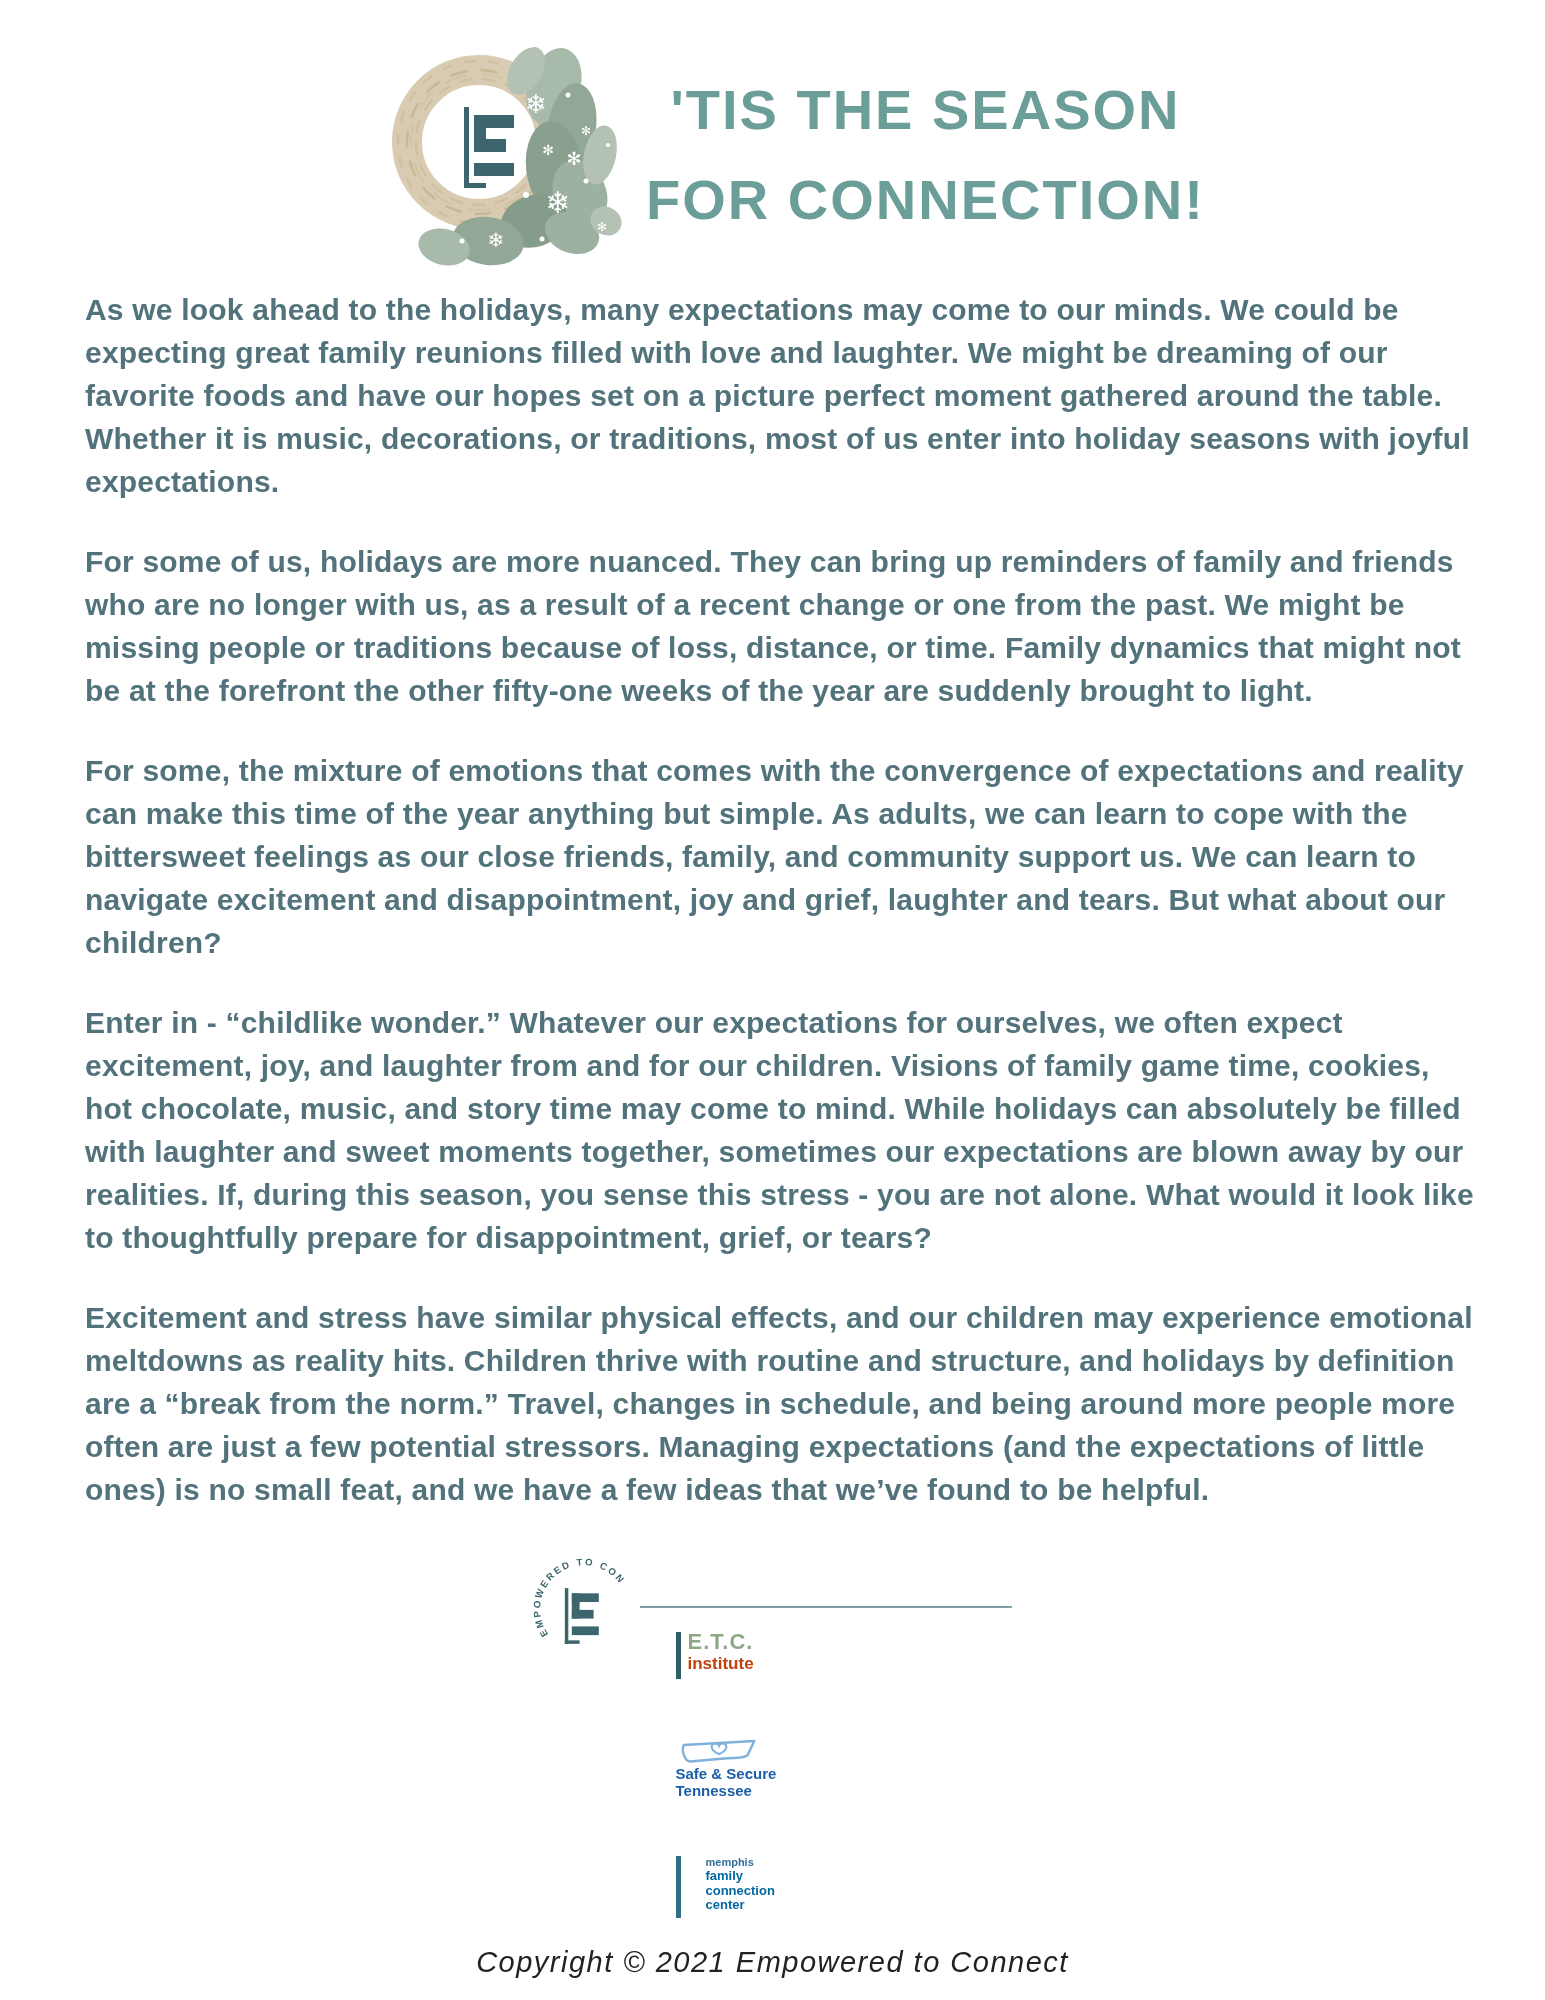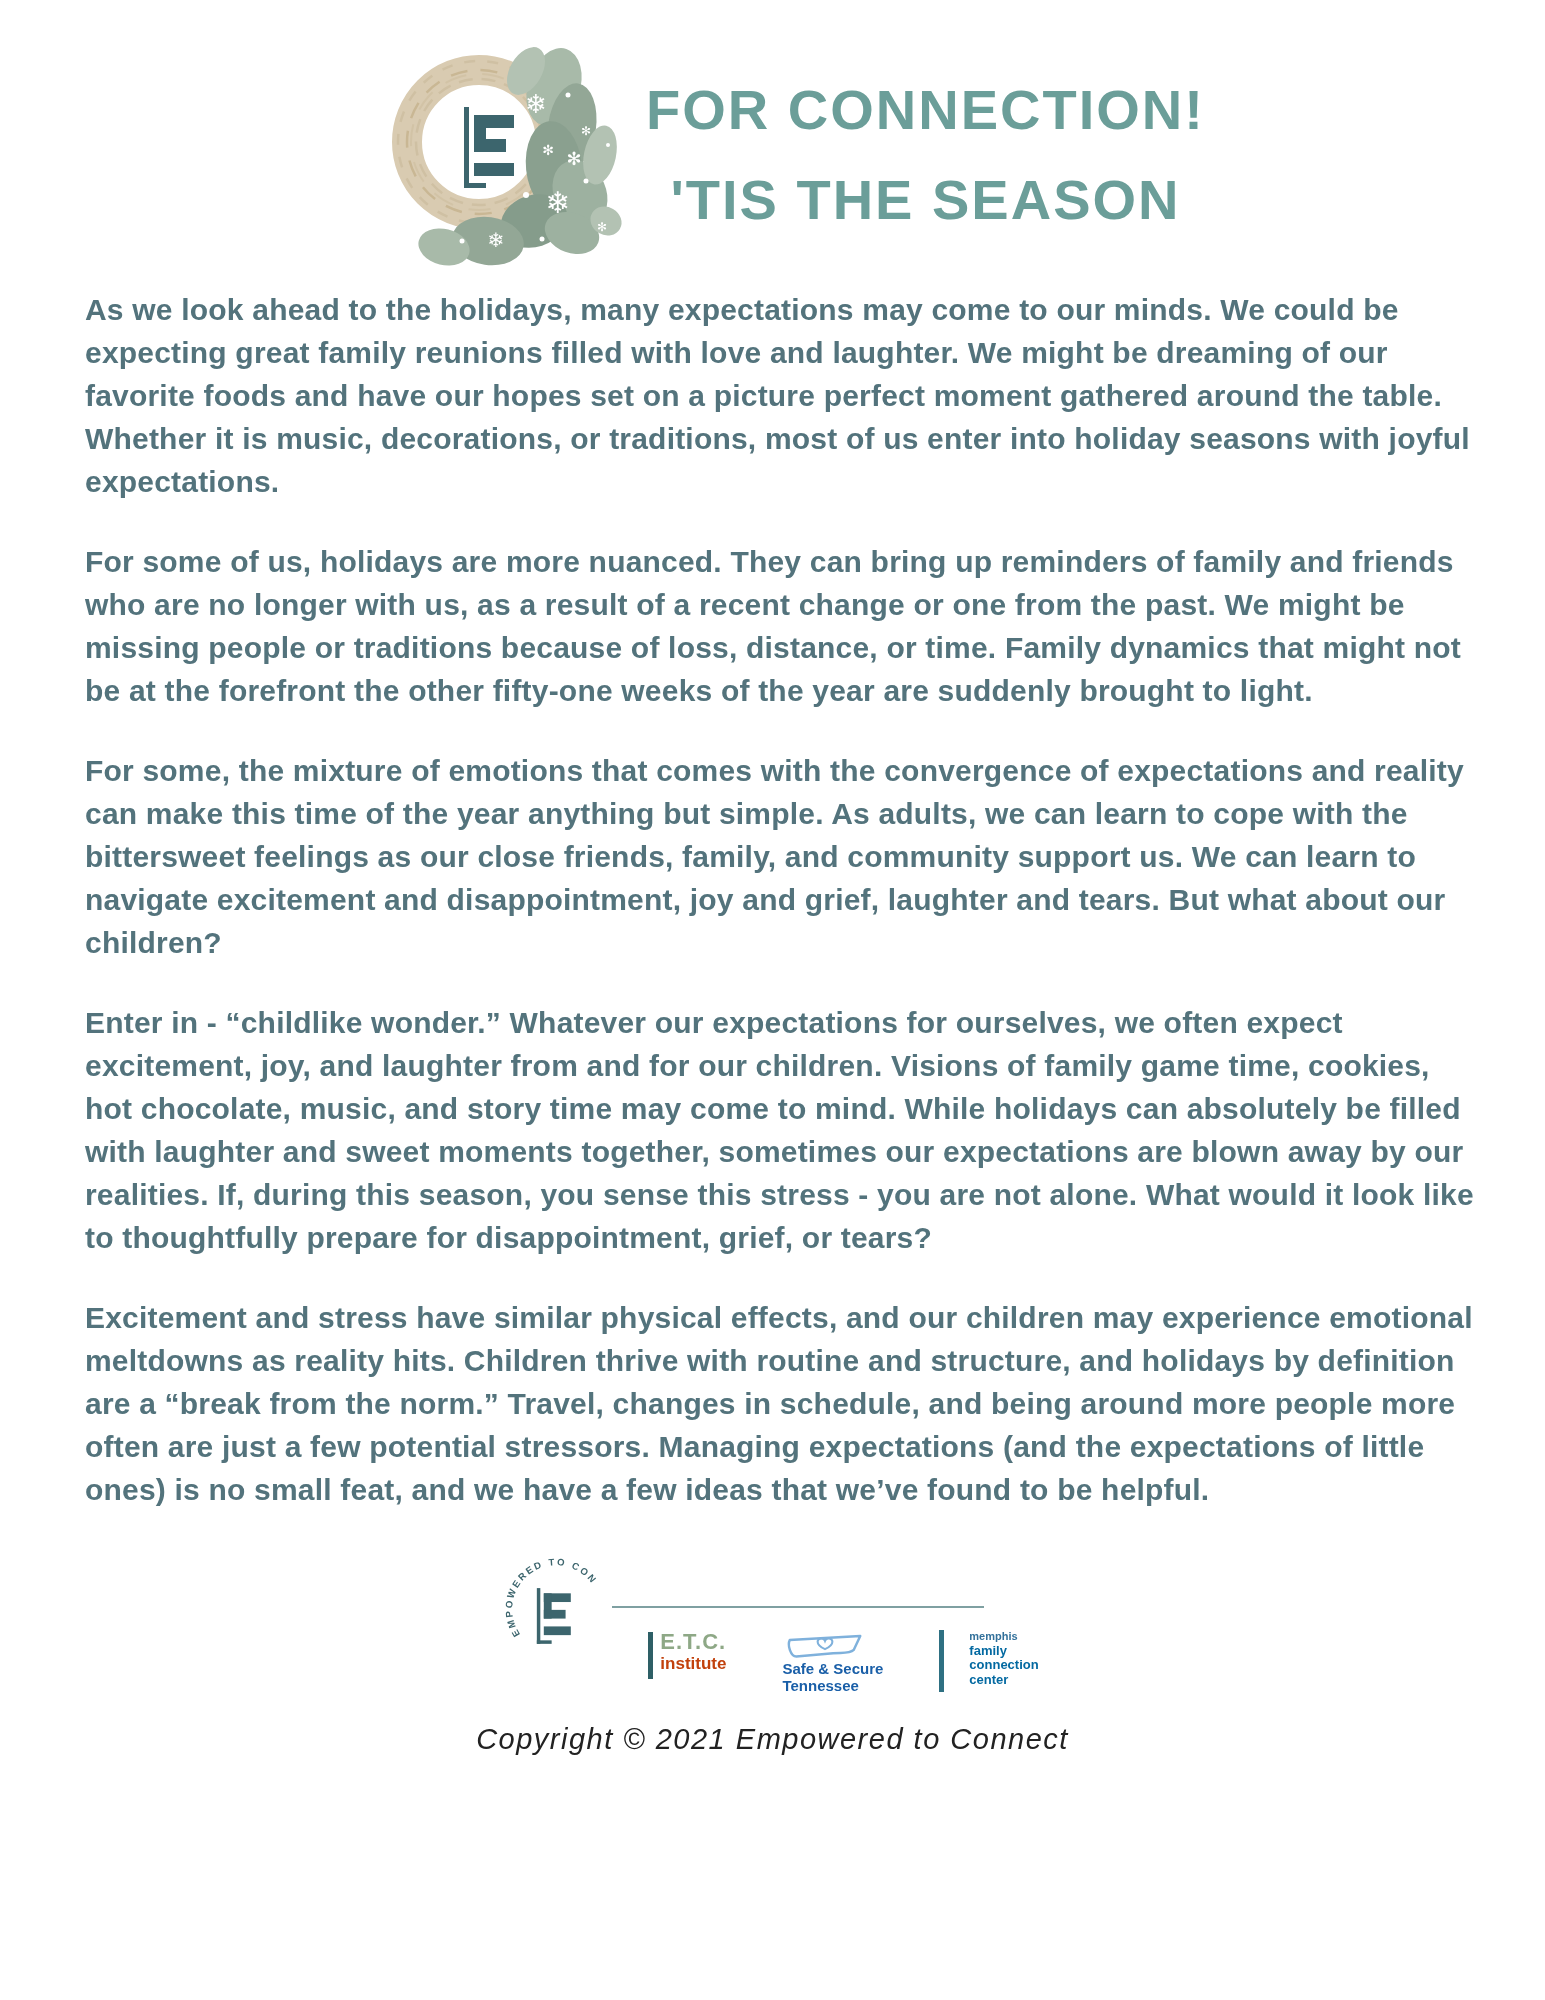--- a/index.html
+++ b/index.html
@@ -56,20 +56,21 @@
   }
   .etc-circle { width:108px; height:122px; flex:0 0 auto; margin-top:0px; }
   .partner-block { margin-left:2px; padding-top:58px; }
   .divider { width:372px; height:2px; background:#7fa0a2; }
   .partners {
     display:flex;
     align-items:flex-start;
     margin-top:22px;
     padding-left:36px;
     gap:56px;
+    flex-direction:column;
   }
   .etc-institute { display:flex; gap:7px; }
   .etc-institute .vbar { width:5px; height:47px; background:#2e5f66; margin-top:2px; }
   .etc-line1 { font-size:22px; font-weight:bold; color:#8ea886; letter-spacing:1px; line-height:1.1; }
   .etc-line2 { font-size:17px; font-weight:bold; color:#c2410c; line-height:1.2; }
 
   .safe-secure { display:flex; flex-direction:column; align-items:flex-start; }
   .tn-svg { width:82px; height:30px; display:block; margin-left:2px; }
   .ss-line1 { font-size:15px; font-weight:bold; color:#1a5fa8; line-height:1.15; }
   .ss-line2 { font-size:15px; font-weight:bold; color:#1a5fa8; line-height:1.15; }
@@ -141,22 +142,22 @@
         <rect x="0" y="0" width="5" height="81"></rect>
         <rect x="0" y="76" width="22" height="5"></rect>
         <rect x="10" y="8" width="40" height="13"></rect>
         <rect x="10" y="8" width="12" height="37"></rect>
         <rect x="10" y="32" width="32" height="13"></rect>
         <rect x="10" y="56" width="40" height="13"></rect>
       </g>
     </svg>
 
     <div class="title-block">
+      <div>'TIS THE SEASON</div>
       <div>FOR CONNECTION!</div>
-      <div>'TIS THE SEASON</div>
     </div>
   </div>
 
   <div class="content">
     <p>As we look ahead to the holidays, many expectations may come to our minds. We could be expecting great family reunions filled with love and laughter. We might be dreaming of our favorite foods and have our hopes set on a picture perfect moment gathered around the table. Whether it is music, decorations, or traditions, most of us enter into holiday seasons with joyful expectations.</p>
     <p>For some of us, holidays are more nuanced. They can bring up reminders of family and friends who are no longer with us, as a result of a recent change or one from the past. We might be missing people or traditions because of loss, distance, or time. Family dynamics that might not be at the forefront the other fifty-one weeks of the year are suddenly brought to light.</p>
     <p>For some, the mixture of emotions that comes with the convergence of expectations and reality can make this time of the year anything but simple. As adults, we can learn to cope with the bittersweet feelings as our close friends, family, and community support us. We can learn to navigate excitement and disappointment, joy and grief, laughter and tears. But what about our children?</p>
     <p>Enter in - “childlike wonder.” Whatever our expectations for ourselves, we often expect excitement, joy, and laughter from and for our children. Visions of family game time, cookies, hot chocolate, music, and story time may come to mind. While holidays can absolutely be filled with laughter and sweet moments together, sometimes our expectations are blown away by our realities. If, during this season, you sense this stress - you are not alone. What would it look like to thoughtfully prepare for disappointment, grief, or tears?</p>
     <p>Excitement and stress have similar physical effects, and our children may experience emotional meltdowns as reality hits. Children thrive with routine and structure, and holidays by definition are a “break from the norm.” Travel, changes in schedule, and being around more people more often are just a few potential stressors. Managing expectations (and the expectations of little ones) is no small feat, and we have a few ideas that we’ve found to be helpful.</p>
   </div>

